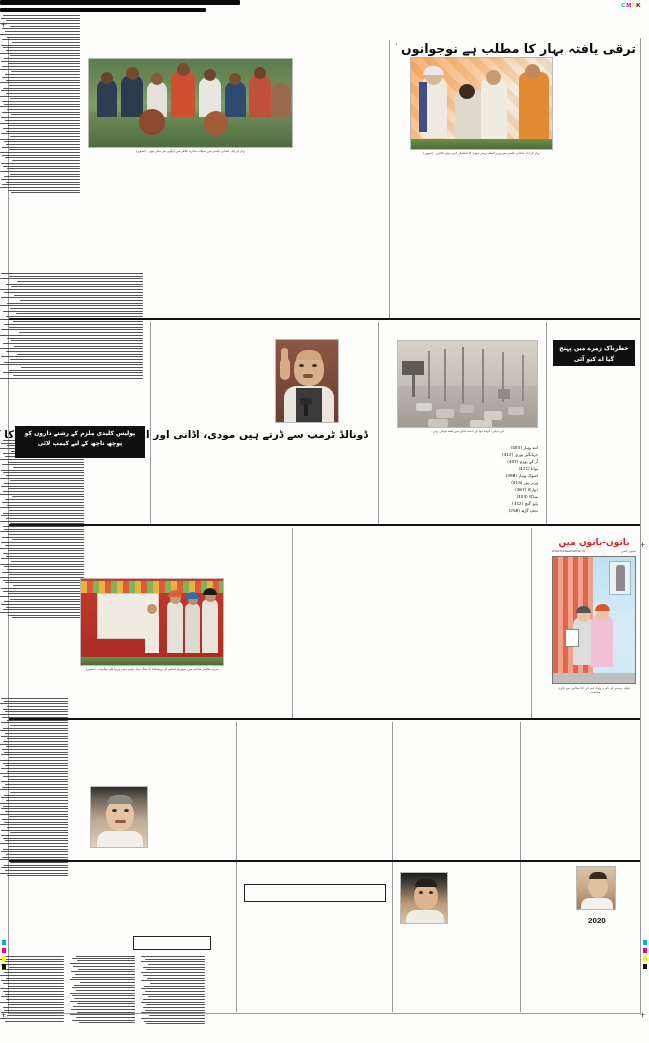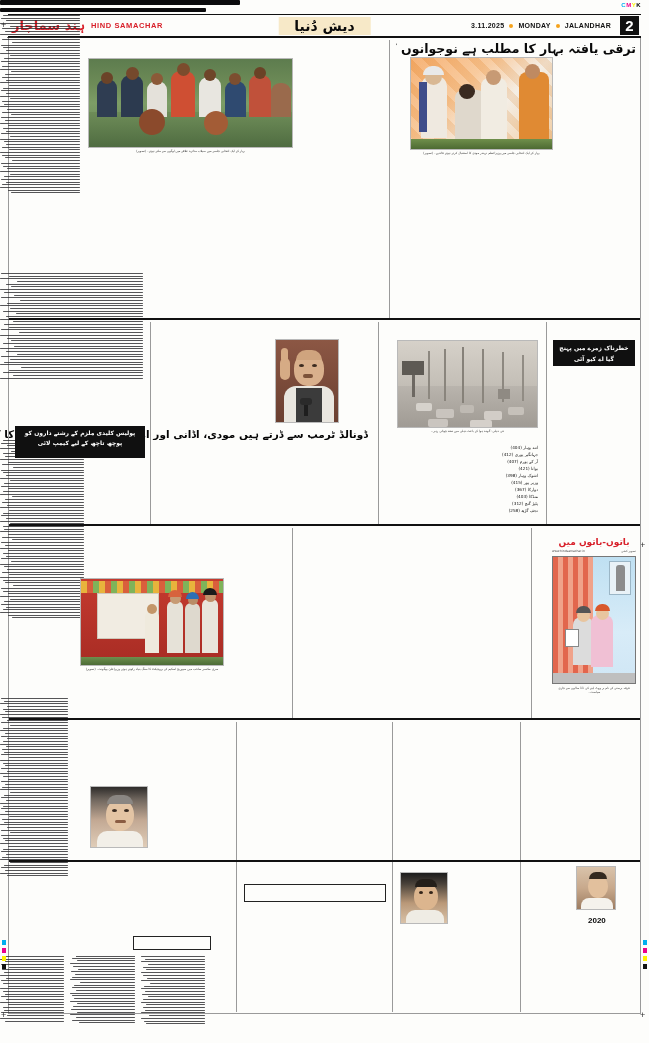--- a/index.html
+++ b/index.html
@@ -148,33 +148,20 @@
 
   <div class="cmark" style="left:1px; top:20px;">+</div>
   <div class="cmark" style="left:640px; top:540px;">+</div>
   <div class="cmark" style="left:1px; top:1010px;">+</div>
   <div class="cmark" style="left:640px; top:1010px;">+</div>
 
   <div id="cmyk">
     <span>C</span><span>M</span><span>Y</span><span>K</span>
   </div>
 
-  <div id="masthead">
-    <div class="logo-ur">ہند سماچار</div>
-    <div class="logo-en">HIND SAMACHAR</div>
-    <div id="deshduniya">دیش دُنیا</div>
-    <div id="hdr-right">
-      <span>3.11.2025</span>
-      <span class="dot"></span>
-      <span>MONDAY</span>
-      <span class="dot"></span>
-      <span>JALANDHAR</span>
-      <div id="pageno">2</div>
-    </div>
-  </div>
 
   <div class="rule-v" style="left:8px; top:38px; height:975px;"></div>
   <div class="rule-v" style="left:640px; top:38px; height:975px;"></div>
   <div class="rule-h" style="left:8px; top:1013px; width:633px;"></div>
 
   <div class="rule-v" style="left:389px; top:40px; height:278px;"></div>
 
   <div class="headline" style="left:396px; top:41px; width:240px; font-size:11.5px;">
     <div class="hl">
       <i style="height:5px; width:100%;"></i>

